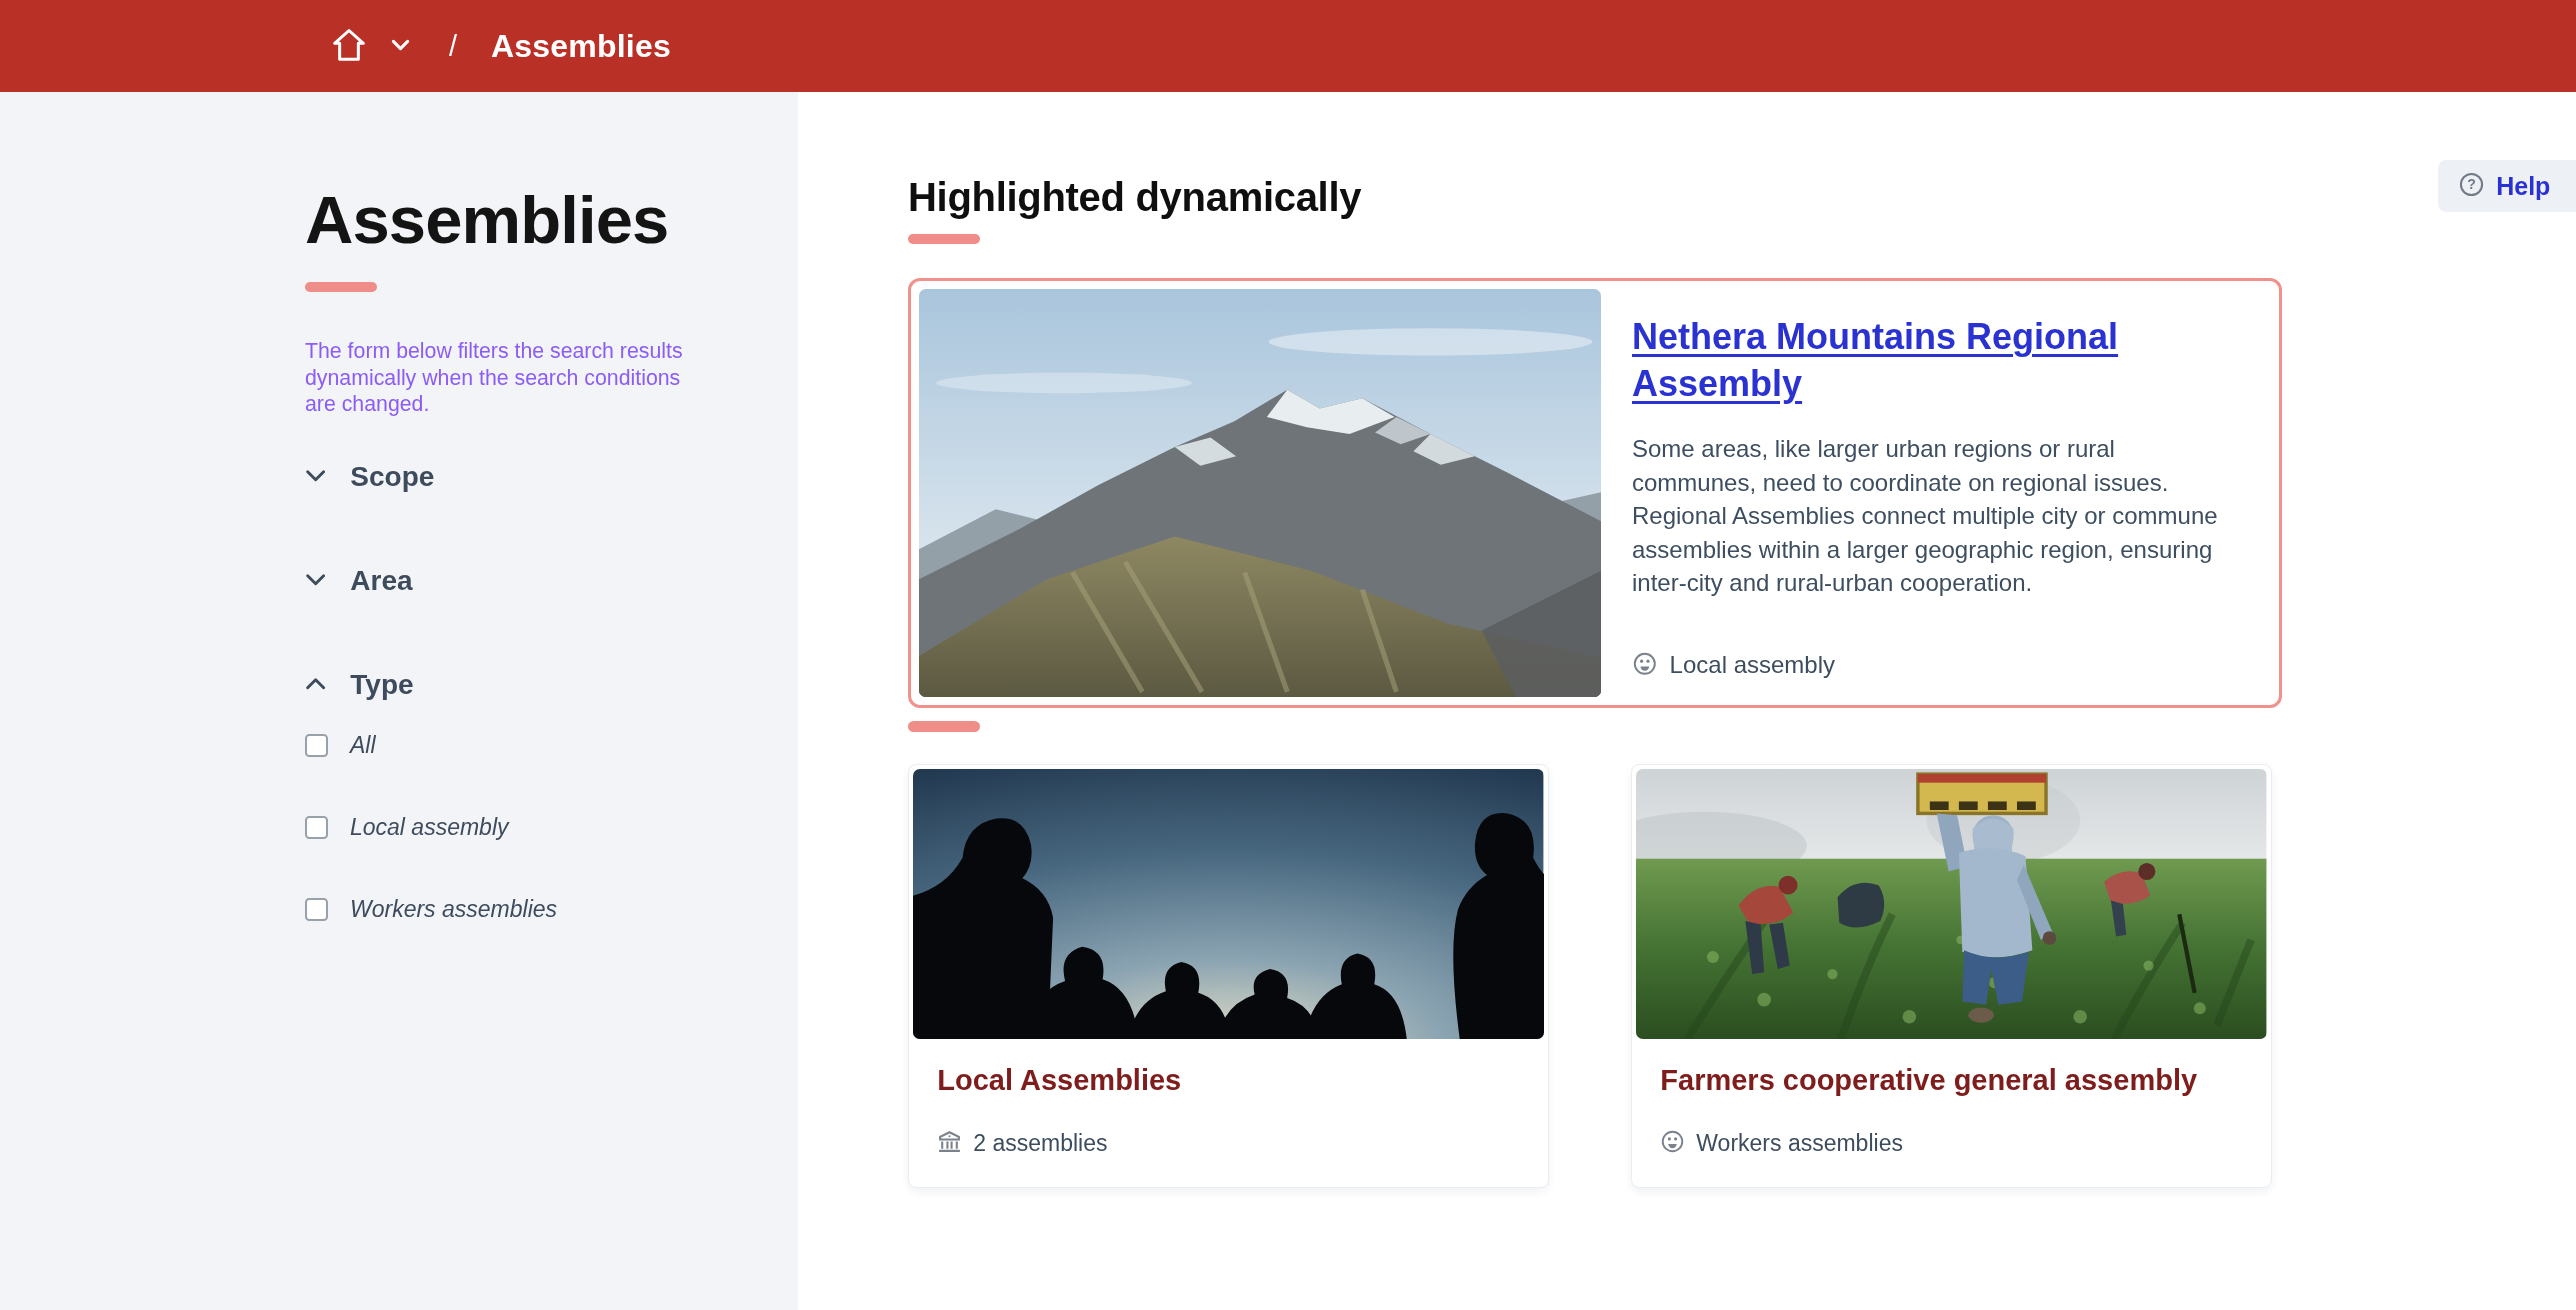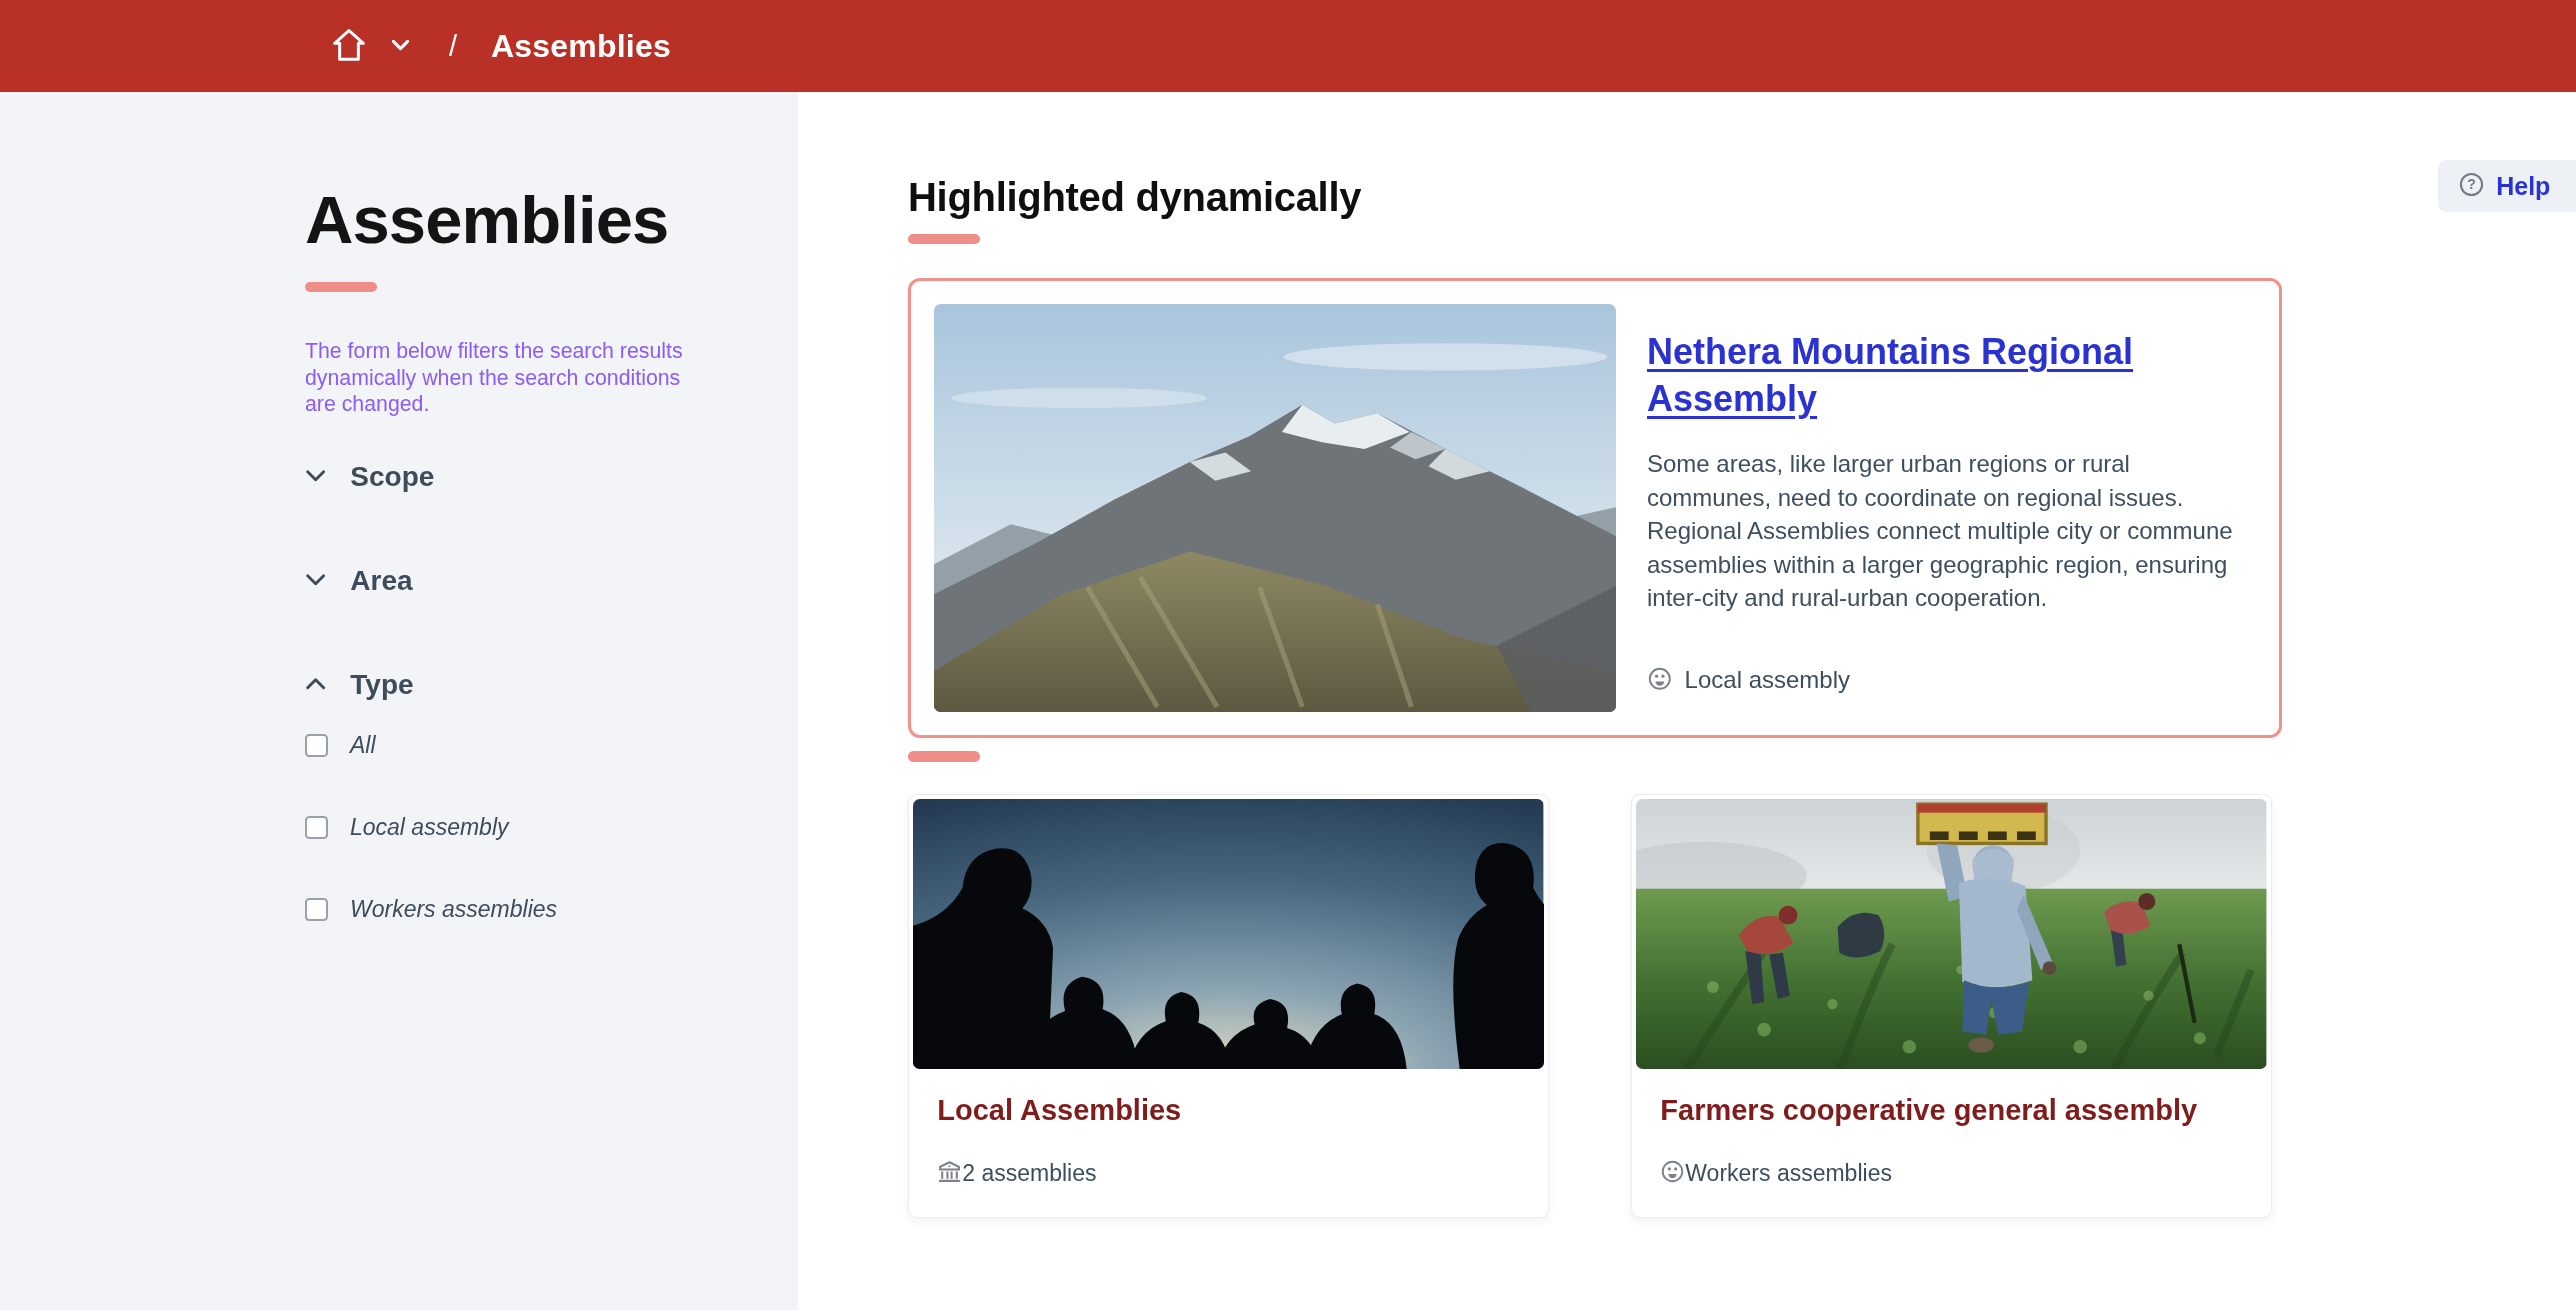--- a/index.html
+++ b/index.html
@@ -37,40 +37,40 @@
   .help-btn { position:absolute; top:68px; right:0; display:flex; align-items:center; gap:11px;
               background:#edf0f5; border-radius:8.5px 0 0 8.5px; padding:11px 25.6px 11px 20.5px; cursor:pointer; }
   .help-btn .hlabel { color:#2a32d2; font-size:25px; font-weight:700; }
 
   
   .h2 { font-size:40px; font-weight:800; color:#0f0f0f; letter-spacing:-0.3px; }
   .h2-bar { margin-top:13.6px; }
 
   
   .hl-card { margin-top:34px; width:1374px; background:#fff; border:3.4px solid #f0918c; border-radius:12px;
-             padding:23px; display:flex; gap:31px; }
+             padding:8px; display:flex; gap:31px; }
   .hl-img { width:682px; height:408px; border-radius:6.8px; overflow:hidden; flex:0 0 auto; }
   .hl-img svg { display:block; width:100%; height:100%; }
   .hl-body { flex:1; display:flex; flex-direction:column; padding:25.6px 22px 17px 0; }
   .hl-title { font-size:36px; font-weight:800; color:#2a32d2; text-decoration:underline;
               text-underline-offset:5.1px; line-height:1.3; width:546px; cursor:pointer; }
   .hl-desc { margin-top:24px; font-size:24px; line-height:1.4; color:#3d4e60; width:604px; }
   .meta-row { margin-top:auto; display:flex; align-items:center; gap:12px; }
   .meta-text { font-size:24px; color:#3d4d5f; }
 
   
   .sec-count { margin-top:61px; }
   .cards-row { margin-top:32px; display:flex; gap:82px; }
   .a-card { width:641px; background:#fff; border:1.7px solid #e9ecf0; border-radius:8.5px; padding:4.3px;
             box-shadow:0 3.4px 8.5px rgba(20,30,60,.06); cursor:pointer; }
   .a-card-img { height:270px; border-radius:6.8px; overflow:hidden; }
   .a-card-img svg { display:block; width:100%; height:100%; }
   .a-card-body { padding:25.6px 25.6px 25.6px 24px; }
   .a-card-title { font-size:29px; font-weight:800; color:#7f1d1d; cursor:pointer; }
-  .a-card-meta { margin-top:32px; display:flex; align-items:center; }
+  .a-card-meta { margin-top:32px; display:flex; align-items:center; gap:11px; }
   .a-card-meta .meta-text { font-size:23px; }
 </style>
 </head>
 <body>
 
 <div class="topbar">
   <span class="crumb-home">
     <span>
       <svg viewBox="0 0 24 24" width="40" height="40">
           <path d="M12 3.3 L3.4 11 H6.4 V20.6 H17.6 V11 H20.6 Z" fill="none" stroke="#ffffff" stroke-width="1.8" stroke-linejoin="round" stroke-linecap="round"></path>

